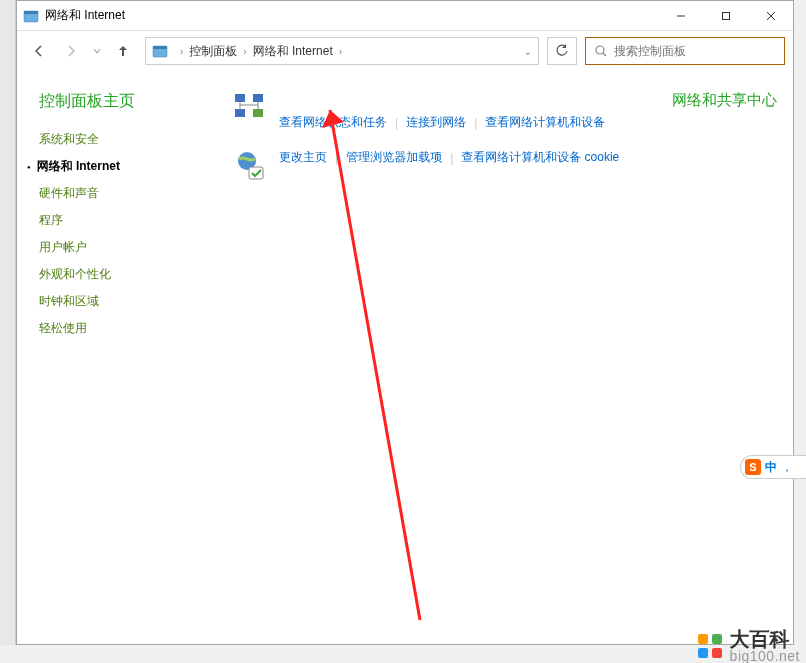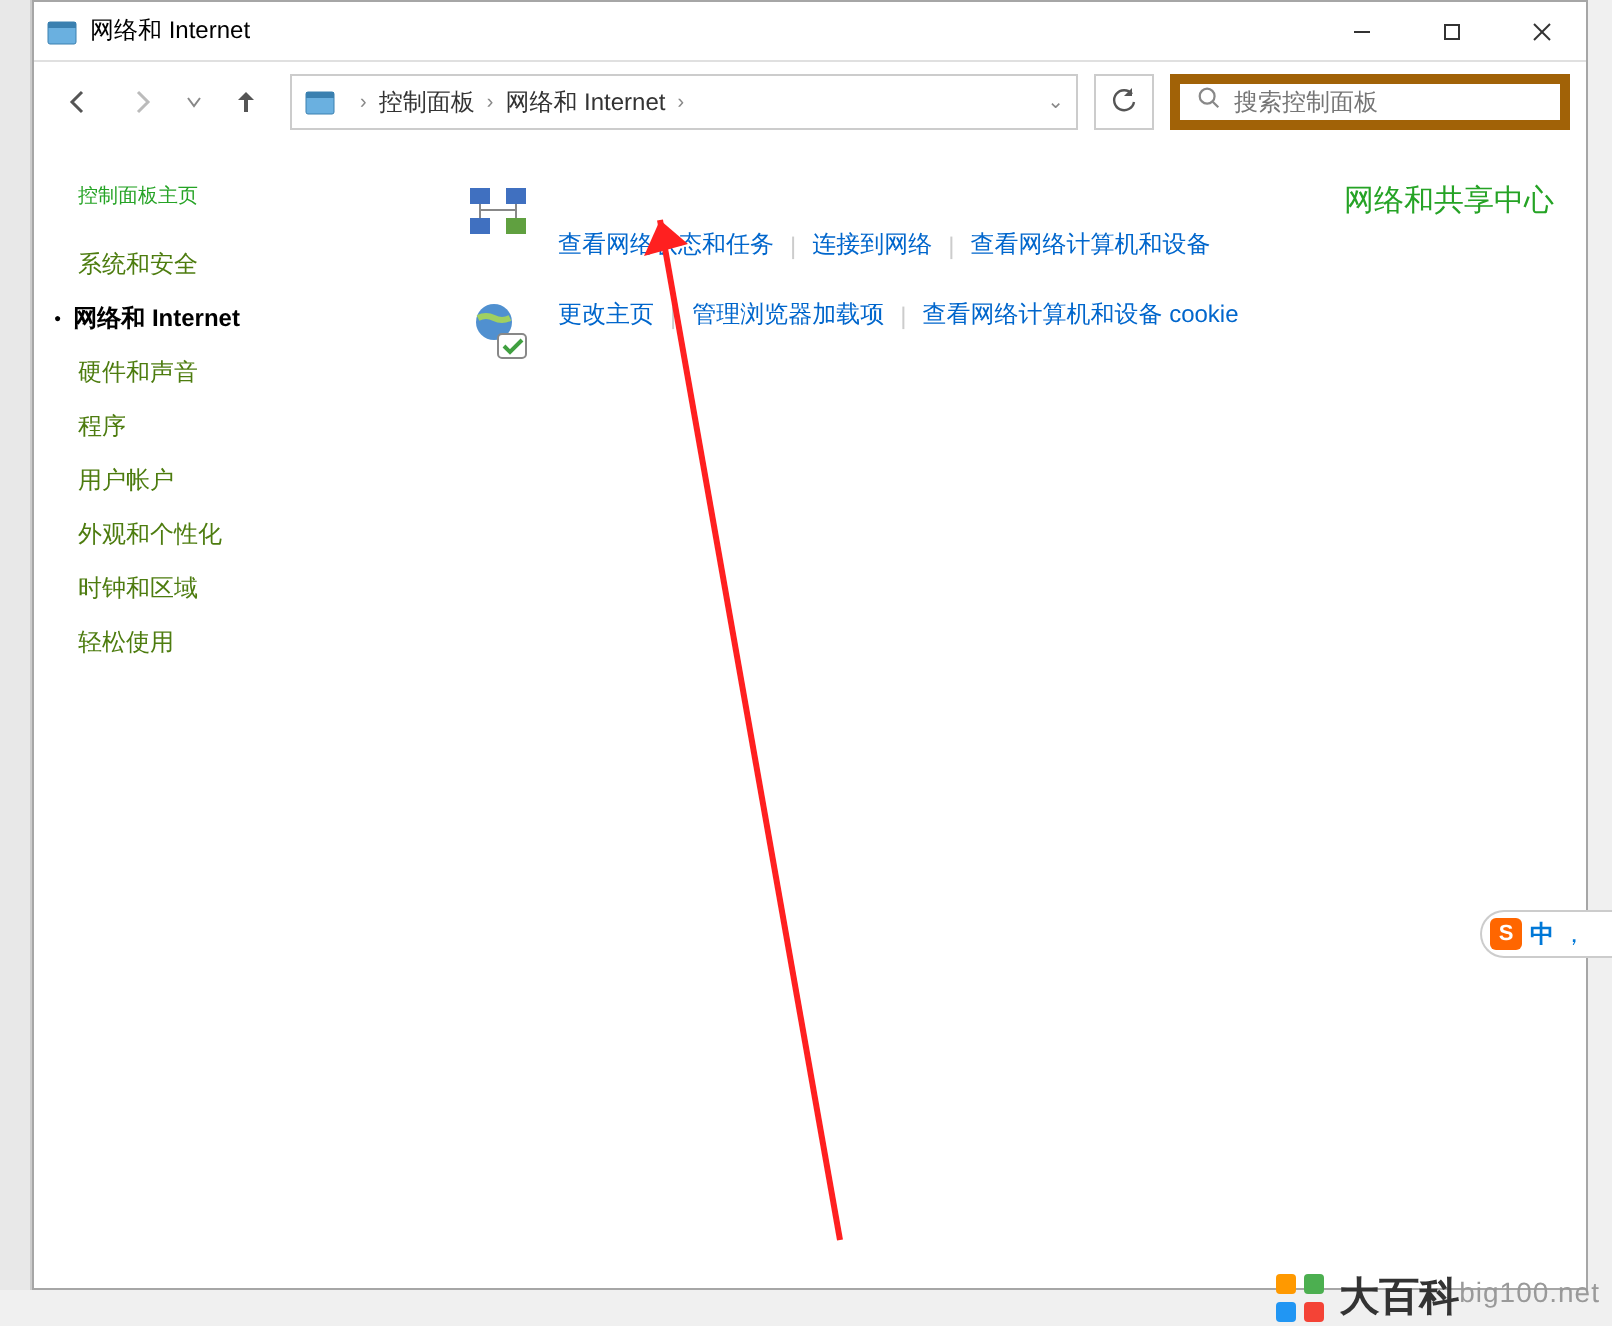--- a/index.html
+++ b/index.html
@@ -13,43 +13,43 @@
     .winbtn { width: 45px; display: flex; align-items: center; justify-content: center; }
     .navbar { height: 40px; display: flex; align-items: center; padding: 0 8px; gap: 4px; }
     .navbtn { width: 28px; height: 28px; display: flex; align-items: center; justify-content: center; color: #888; border-radius: 2px; }
     .navbtn.active { color: #444; }
     .addressbar { flex: 1; height: 28px; border: 1px solid #ccc; display: flex; align-items: center; padding: 0 6px; margin: 0 4px; background: #fff; }
     .addr-icon { width: 16px; height: 16px; margin-right: 8px; }
     .addr-text { font-size: 12px; color: #333; display: flex; align-items: center; gap: 2px; }
     .addr-sep { color: #888; font-size: 10px; margin: 0 4px; }
     .addr-drop { margin-left: auto; color: #888; font-size: 10px; }
     .refreshbtn { width: 30px; height: 28px; border: 1px solid #ccc; display: flex; align-items: center; justify-content: center; margin-right: 4px; }
-    .searchbar { width: 200px; height: 28px; border: 5px solid #a16207; display: flex; padding: 0 8px; background: #fff; }
+    .searchbar { width: 200px; height: 28px; border: 1px solid #a16207; display: flex; align-items: center; padding: 0 8px; background: #fff; }
     .searchbar input { border: none; outline: none; font-size: 12px; flex: 1; color: #666; }
     .content { flex: 1; display: flex; overflow: hidden; }
     .sidebar { width: 200px; padding: 20px 0 0 22px; }
-    .sidebar-title { font-size: 10px; color: #25a325; margin-bottom: 14px; }
+    .sidebar-title { font-size: 16px; color: #25a325; margin-bottom: 14px; }
     .sidebar-item { font-size: 12px; color: #4d7c0f; padding: 5px 0; cursor: pointer; }
     .sidebar-item.active { color: #000; font-weight: bold; }
     .sidebar-item.active::before { content: "●"; color: #000; font-size: 6px; margin-right: 6px; vertical-align: middle; display: inline-block; margin-left: -12px; }
     .main { flex: 1; padding: 20px 16px; text-align: right; }
     .cat { display: flex; margin-bottom: 18px; }
     .cat-icon { width: 32px; height: 32px; margin-right: 14px; flex-shrink: 0; }
     .cat-body { flex: 1; }
     .cat-title { font-size: 15px; color: #25a325; margin-bottom: 4px; }
     .cat-links { font-size: 12px; display: flex; flex-wrap: wrap; align-items: center; }
     .cat-link { color: #0066cc; cursor: pointer; }
     .link-sep { color: #ccc; margin: 0 8px; }
     .arrow-annotation { position: absolute; pointer-events: none; top: 100px; left: 320px; }
     .ime-widget { position: absolute; right: 0; top: 455px; width: 66px; height: 24px; background: #fff; border: 1px solid #ccc; border-right: none; border-radius: 12px 0 0 12px; display: flex; align-items: center; padding-left: 4px; gap: 4px; font-size: 12px; }
     .ime-s { width: 16px; height: 16px; background: #ff6600; color: #fff; border-radius: 3px; display: flex; align-items: center; justify-content: center; font-weight: bold; font-size: 11px; }
     .ime-ch { color: #0078d7; font-weight: bold; }
     .watermark { position: absolute; right: 6px; bottom: 0; display: flex; align-items: center; gap: 6px; }
     .wm-logo { width: 28px; height: 28px; }
-    .wm-text { display: flex; flex-direction: row; line-height: 1; }
+    .wm-text { display: flex; flex-direction: column; line-height: 1; }
     .wm-big { font-size: 20px; font-weight: bold; color: #333; }
     .wm-small { font-size: 14px; color: #999; letter-spacing: 0.5px; }
   </style>
 </head>
 <body>
 
 <div class="bg-stripe"></div>
 
 <div class="window">
   <div class="titlebar">

